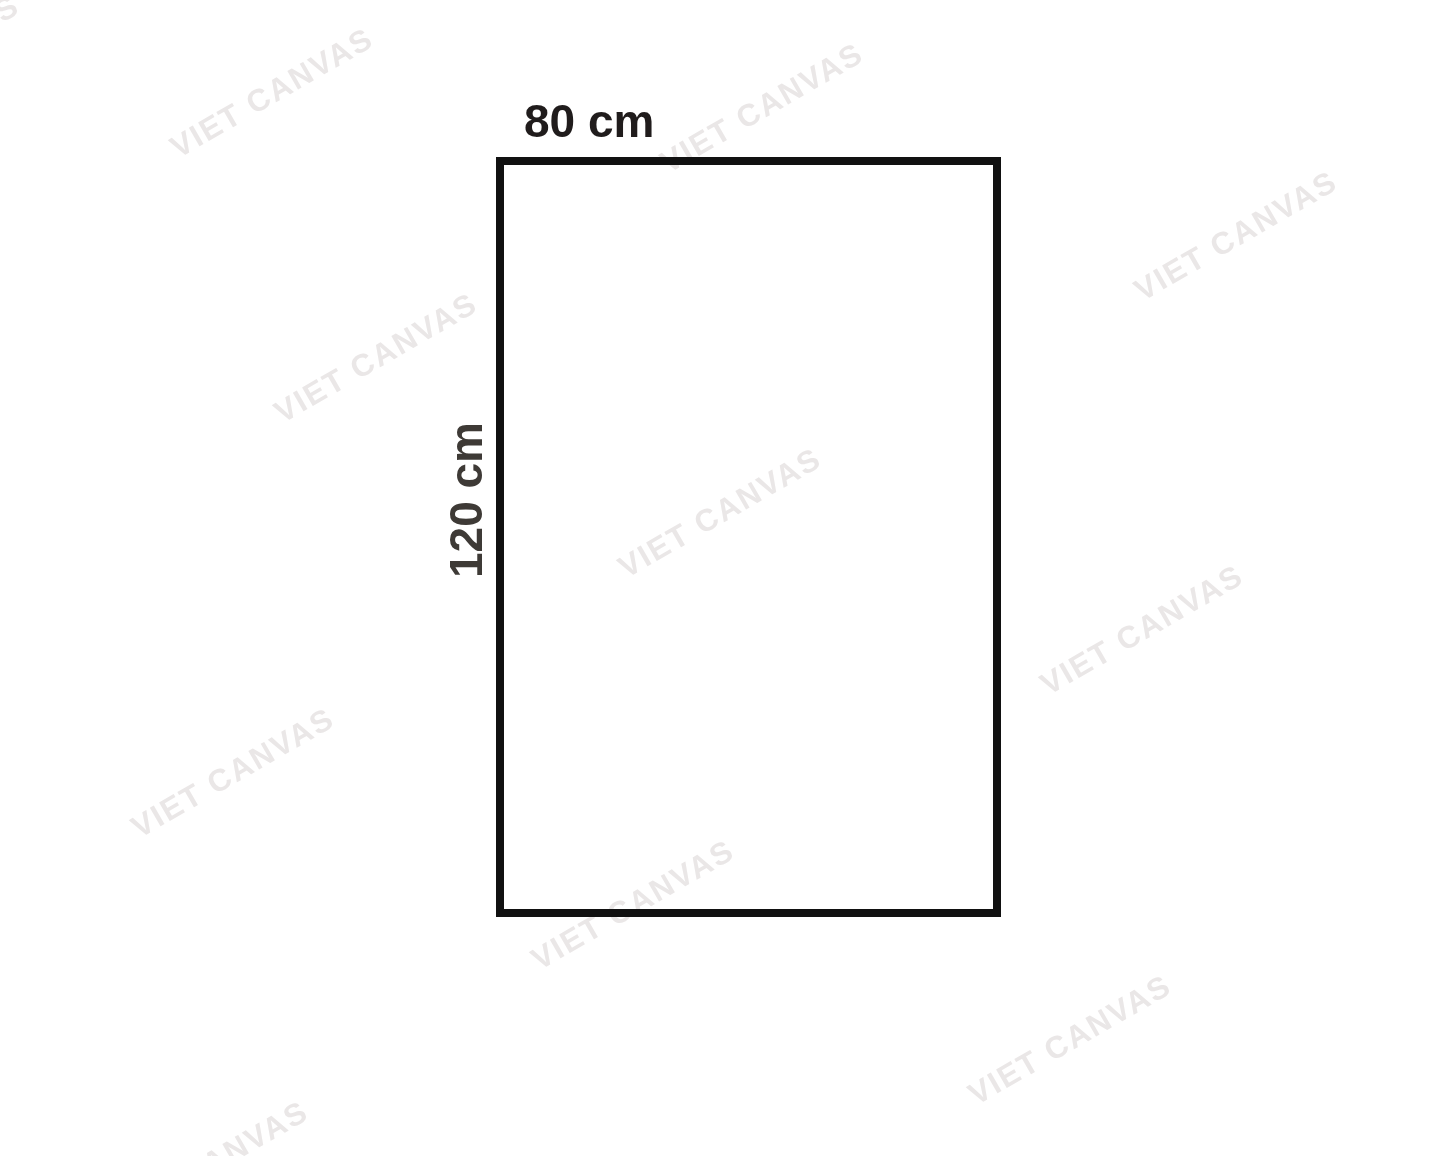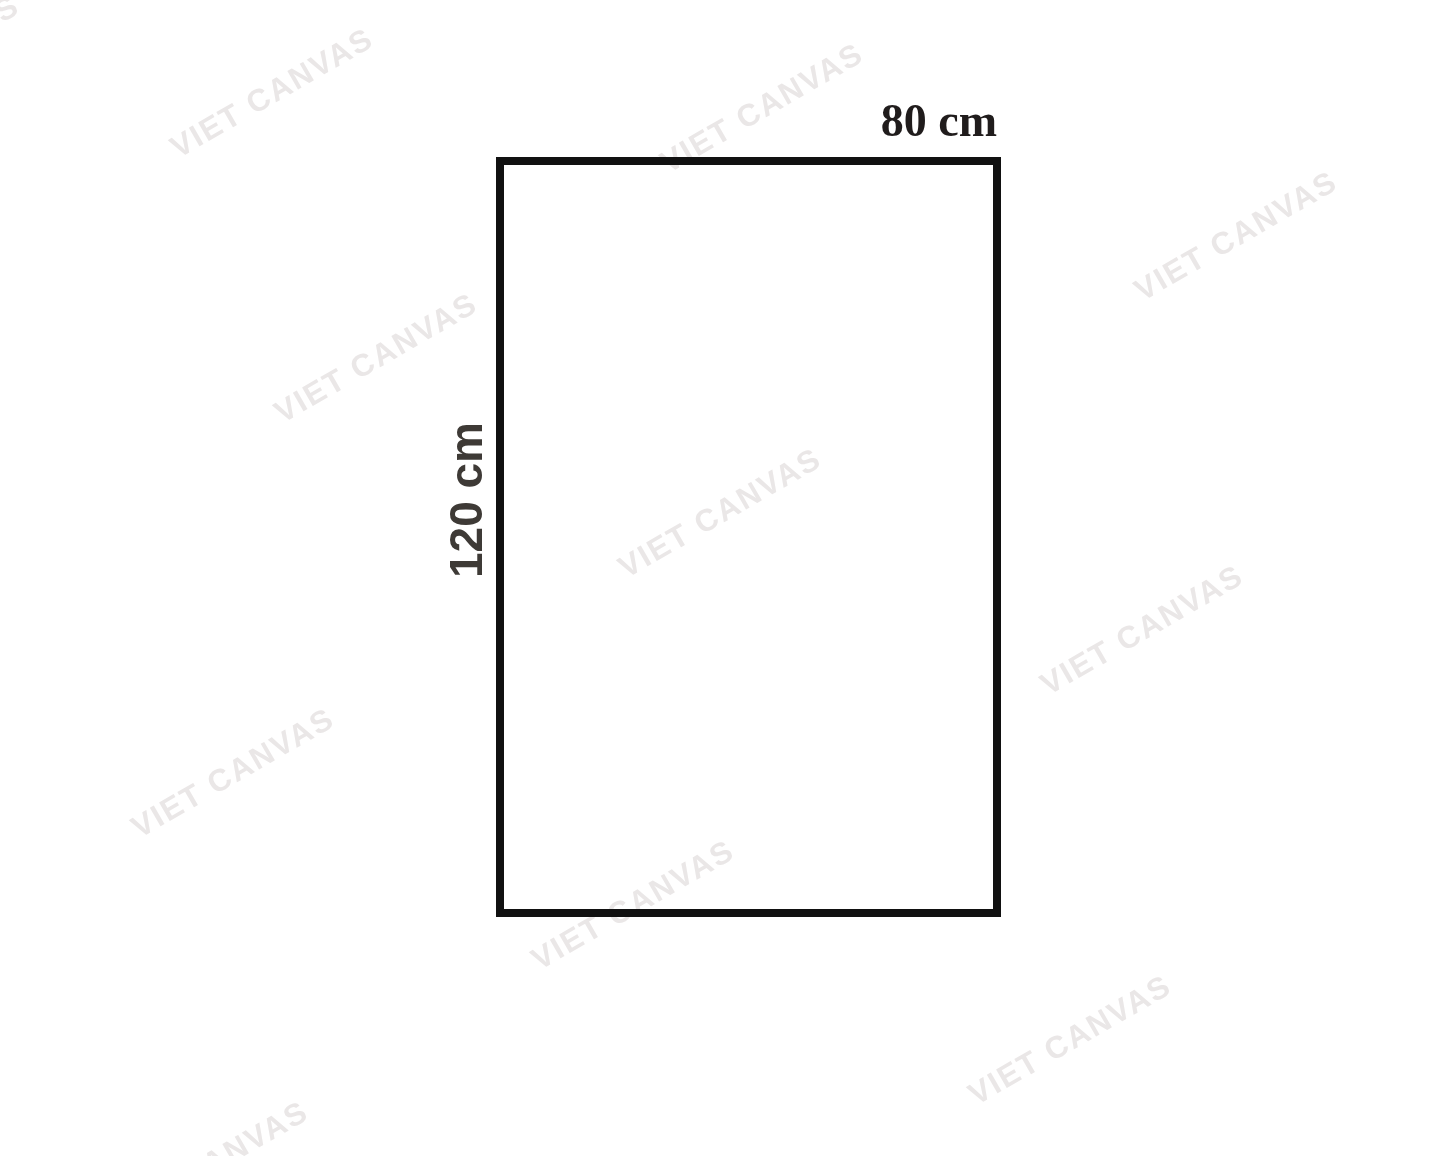--- a/index.html
+++ b/index.html
@@ -41,27 +41,26 @@
     z-index: 2;
   }
   .dim-label {
     position: absolute;
     z-index: 3;
     font-weight: bold;
     font-size: 46px;
     white-space: nowrap;
   }
   .dim-label.width {
-    left: 492px;
+    left: 524px;
     width: 505px;
     top: 95px;
     line-height: 52px;
-    text-align: right;
+    text-align: left;
     color: var(--label-primary);
-    font-family: Liberation Serif, serif;
   }
   .dim-label.height {
     left: 466px;
     top: 500px;
     transform: translate(-50%, -50%) rotate(-90deg);
     color: var(--label-secondary);
   }
 </style>
 </head>
 <body>

